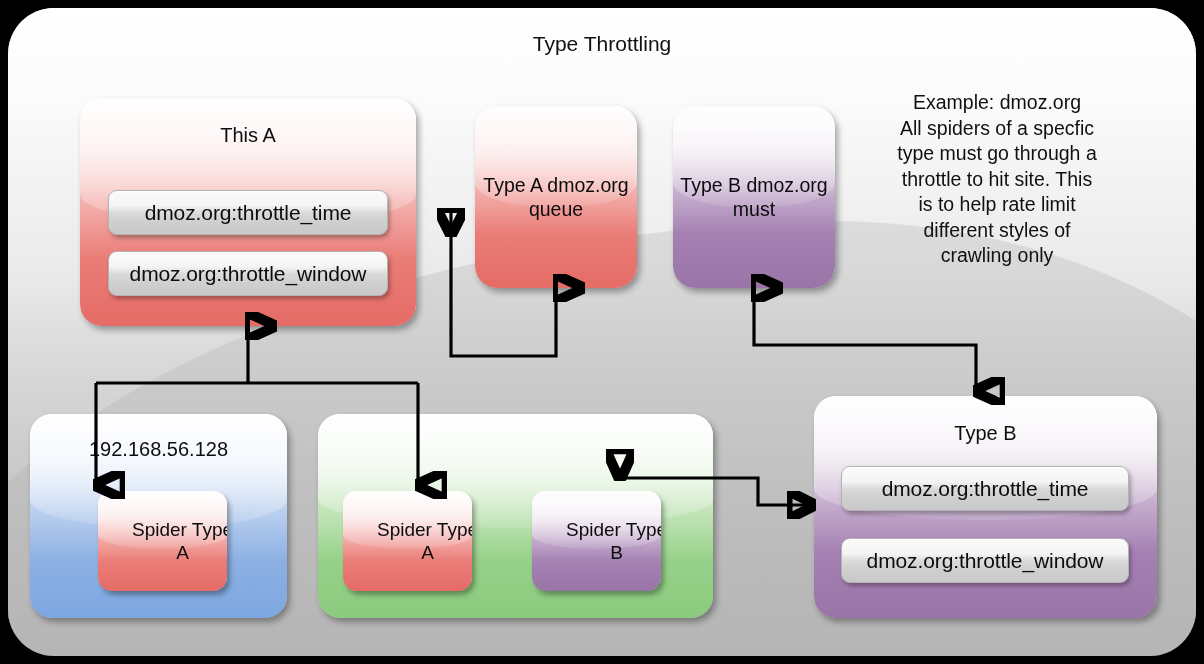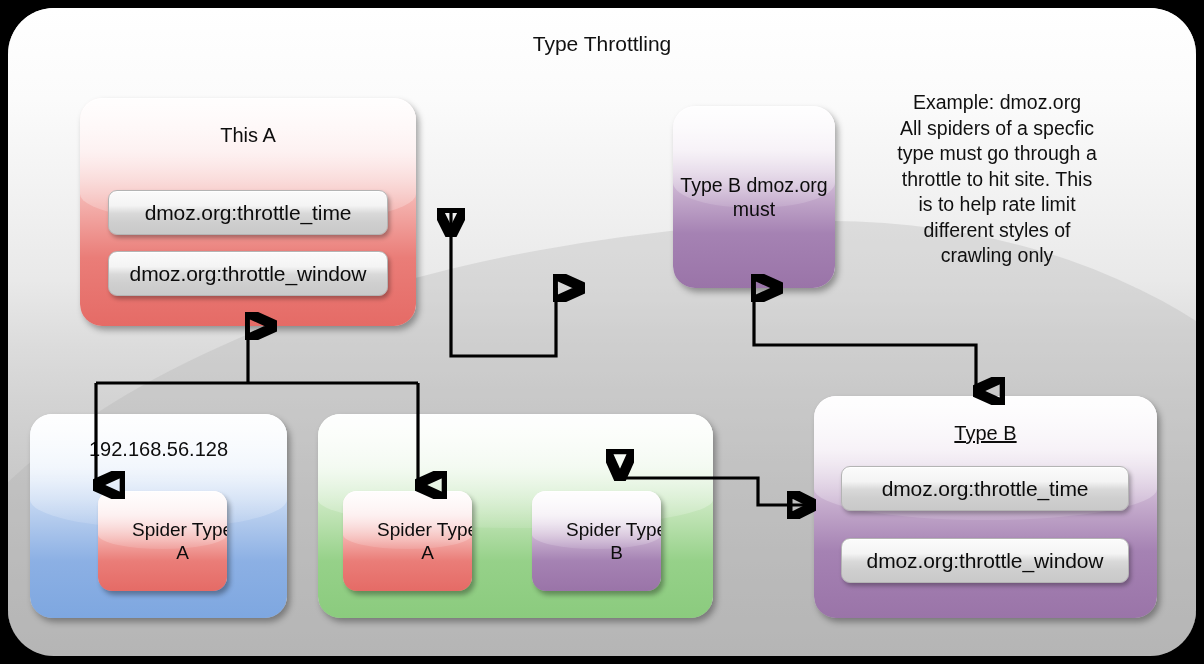--- a/index.html
+++ b/index.html
@@ -109,20 +109,26 @@
 
     <div class="title">Type Throttling</div>
 
     <div class="panel red" style="left:72px; top:90px; width:336px; height:228px;">
       <span class="gloss"></span>
       <span class="panel-title" style="top:26px;">This A</span>
     </div>
     <div class="pill" style="left:100px; top:182px; width:280px; height:45px;">dmoz.org:throttle_time</div>
     <div class="pill" style="left:100px; top:243px; width:280px; height:45px;">dmoz.org:throttle_window</div>
 
+    <div class="panel red" style="left:467px; top:98px; width:162px; height:182px;">
+      <span class="gloss"></span>
+      <span class="queue-text">Type A
+dmoz.org
+queue</span>
+    </div>
 
     <div class="panel purple" style="left:665px; top:98px; width:162px; height:182px;">
       <span class="gloss"></span>
       <span class="queue-text">Type B
 dmoz.org
 must</span>
     </div>
 
     <div class="note" style="left:858px; top:82px; width:262px;">Example: dmoz.org
 All spiders of a specfic
@@ -151,21 +157,21 @@
 A</span>
     </div>
     <div class="spider purple" style="left:524px; top:483px; width:129px; height:100px;">
       <span class="gloss"></span>
       <span class="lbl" style="white-space:pre-line;">Spider Type
 B</span>
     </div>
 
     <div class="panel purple" style="left:806px; top:388px; width:343px; height:222px;">
       <span class="gloss"></span>
-      <span class="panel-title" style="top:26px;text-decoration:underline;">Type B</span>
+      <span class="panel-title" style="top:26px;">Type B</span>
     </div>
     <div class="pill" style="left:833px; top:458px; width:288px; height:45px;">dmoz.org:throttle_time</div>
     <div class="pill" style="left:833px; top:530px; width:288px; height:45px;">dmoz.org:throttle_window</div>
 
     <svg class="wires" viewBox="0 0 1188 648">
       <defs>
         <marker id="ahL" markerWidth="9" markerHeight="9" refX="8" refY="4.5" orient="auto">
           <path d="M9,0 L0,4.5 L9,9 z" fill="#000" stroke="none"></path>
         </marker>
         <marker id="ahR" markerWidth="9" markerHeight="9" refX="8" refY="4.5" orient="auto">

